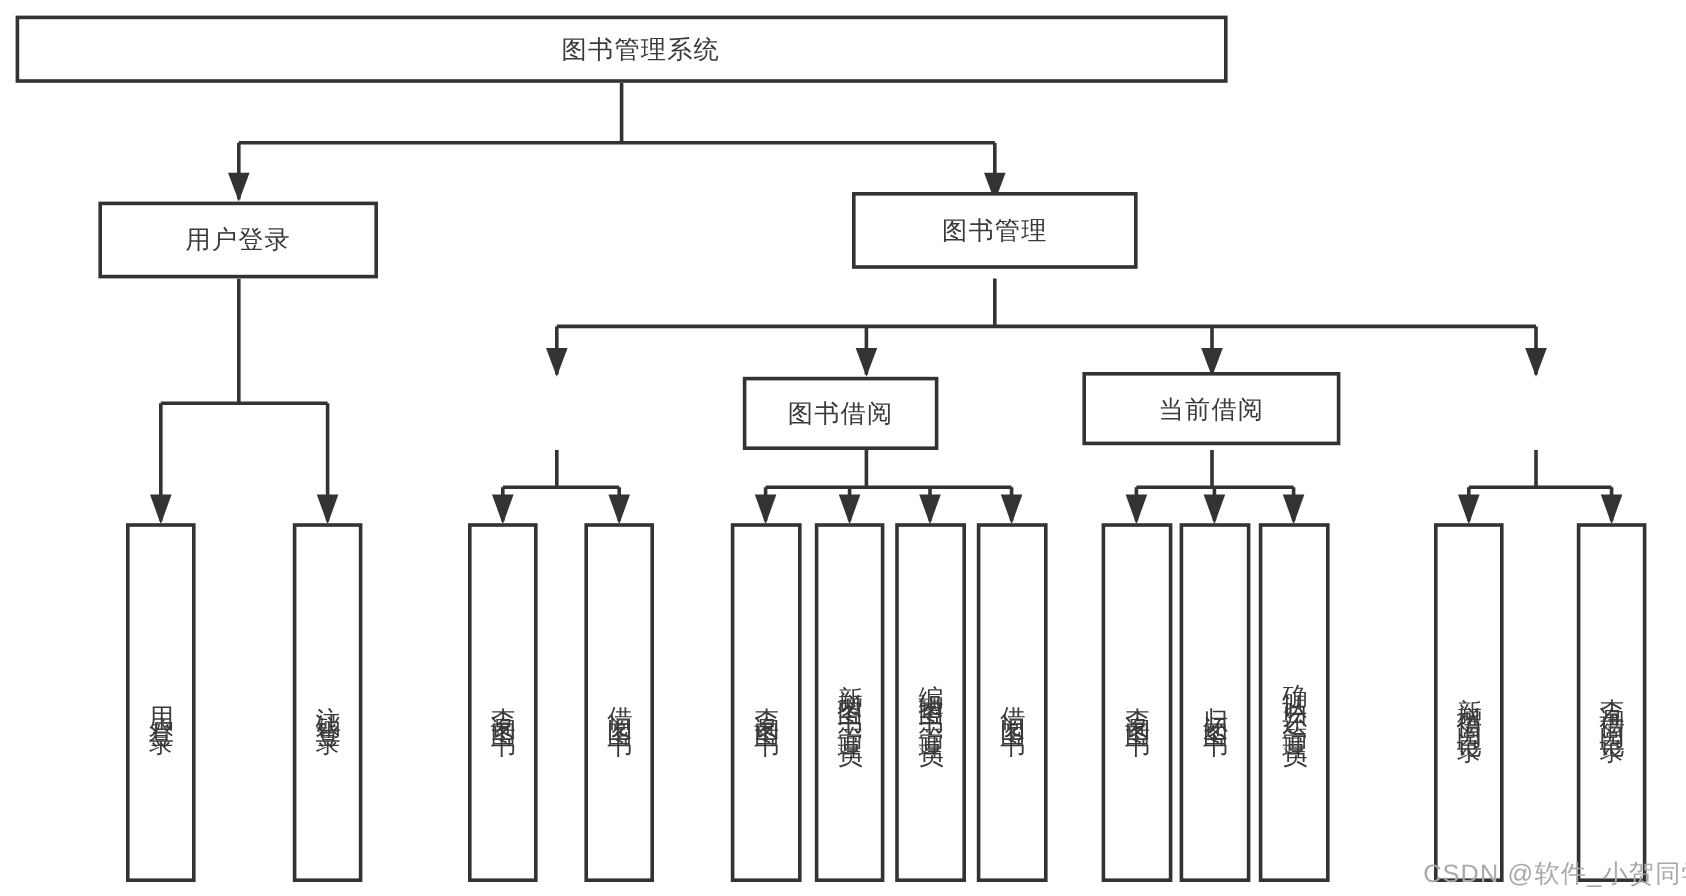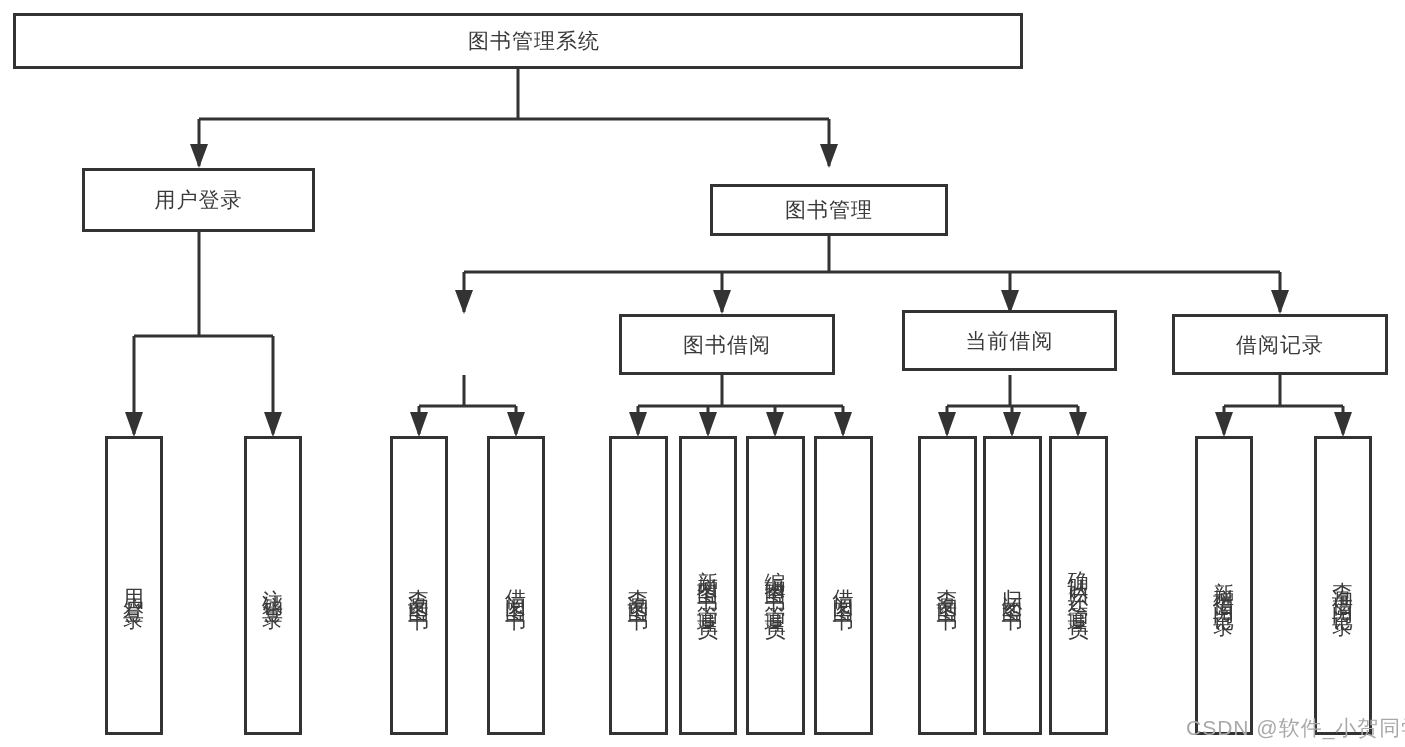--- a/index.html
+++ b/index.html
@@ -93,32 +93,29 @@
     </g>
   </svg>
 
   <div class="node" style="left:13px;top:13px;width:1010px;height:56px;padding-left:32px;">
     <span>图书管理系统</span>
   </div>
 
   <div class="node" style="left:82px;top:168px;width:233px;height:64px;">
     <span>用户登录</span>
   </div>
-  <div class="node" style="left:710px;top:184px;width:238px;height:52px;">
+  <div class="node" style="left:710px;top:160px;width:238px;height:64px;">
     <span>图书管理</span>
   </div>
 
-  <div class="node" style="left:619px;top:314px;width:216px;height:61px;">
+  <div class="node" style="left:619px;top:314px;width:163px;height:61px;">
     <span>图书借阅</span>
   </div>
   <div class="node" style="left:902px;top:310px;width:215px;height:61px;">
     <span>当前借阅</span>
-  </div>
-  <div class="node" style="left:1172px;top:314px;width:216px;height:61px;">
-    <span>借阅记录</span>
   </div>
 
   <div class="node leaf" style="left:105px;">
     <span class="vtext">用户登录</span>
   </div>
   <div class="node leaf" style="left:244px;">
     <span class="vtext">注销登录</span>
   </div>
 
   <div class="node leaf" style="left:390px;">

